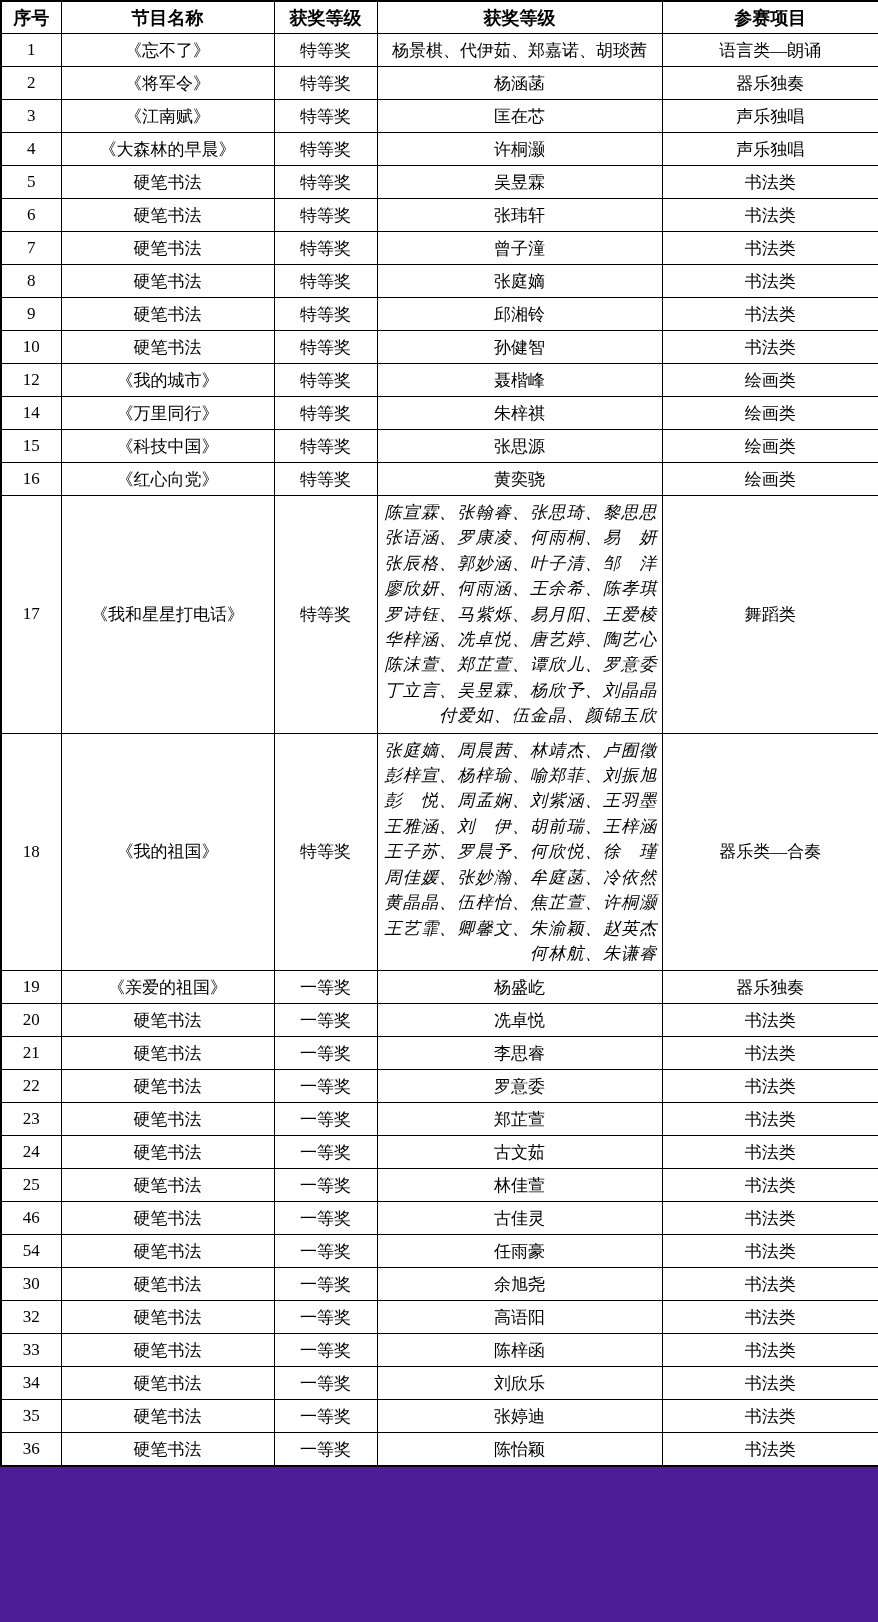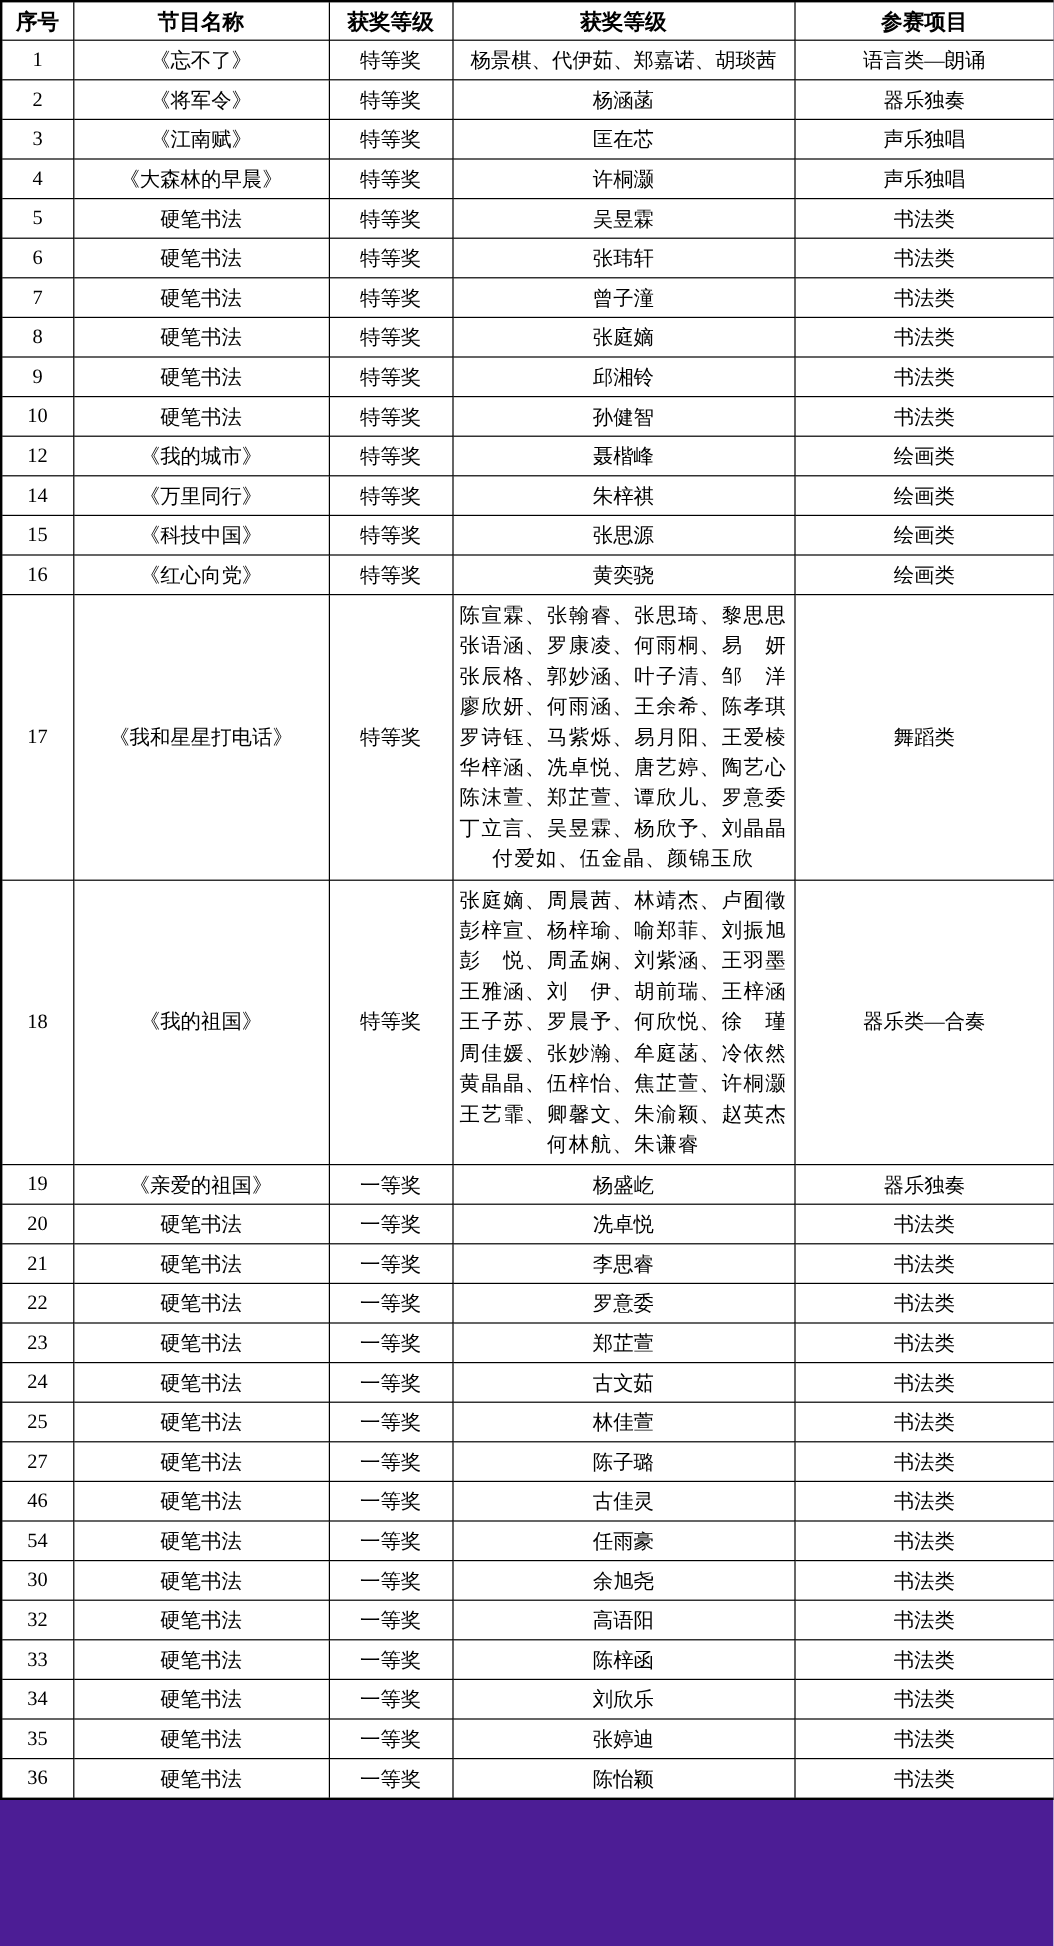--- a/index.html
+++ b/index.html
@@ -36,24 +36,25 @@
     font-size: 18px;
     height: 31px;
   }
   tbody tr {
     height: 33px;
   }
   tbody tr.tall {
     height: auto;
   }
   td.multiline {
-    text-align: center;
+    text-align: right;
     padding: 4px 4px;
     line-height: 25.4px;
     letter-spacing: 1.2px;
+    font-style: italic;
   }
   td.multiline div {
     white-space: nowrap;
   }
 </style>
 </head>
 <body>
 
 <div class="page">
   <table class="award-table">
@@ -249,27 +250,20 @@
           <td>书法类</td>
         </tr>
         <tr>
           <td>25</td>
           <td>硬笔书法</td>
           <td>一等奖</td>
           <td>林佳萱</td>
           <td>书法类</td>
         </tr>
         <tr>
-          <td>27</td>
-          <td>硬笔书法</td>
-          <td>一等奖</td>
-          <td>陈子璐</td>
-          <td>书法类</td>
-        </tr>
-        <tr>
           <td>46</td>
           <td>硬笔书法</td>
           <td>一等奖</td>
           <td>古佳灵</td>
           <td>书法类</td>
         </tr>
         <tr>
           <td>54</td>
           <td>硬笔书法</td>
           <td>一等奖</td>

